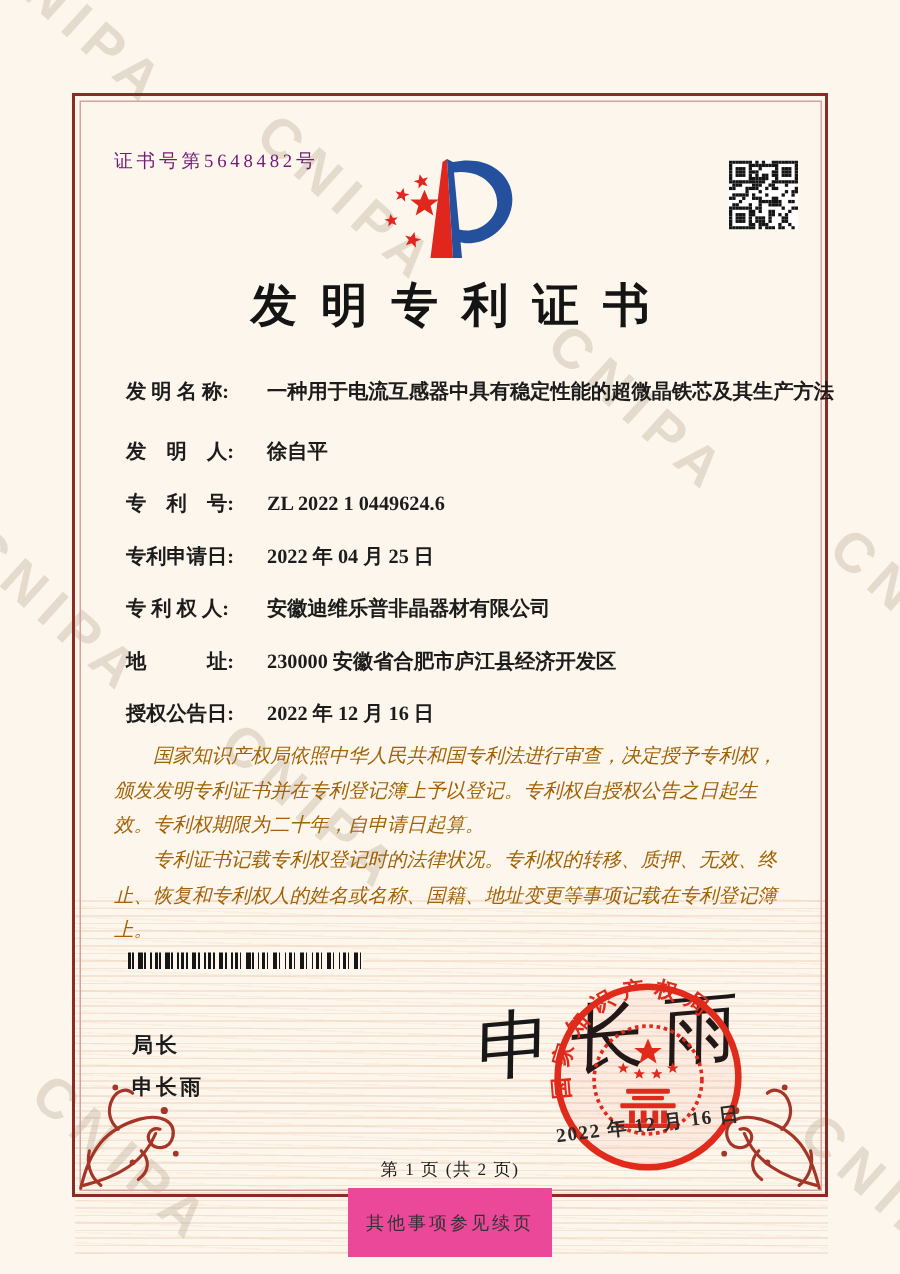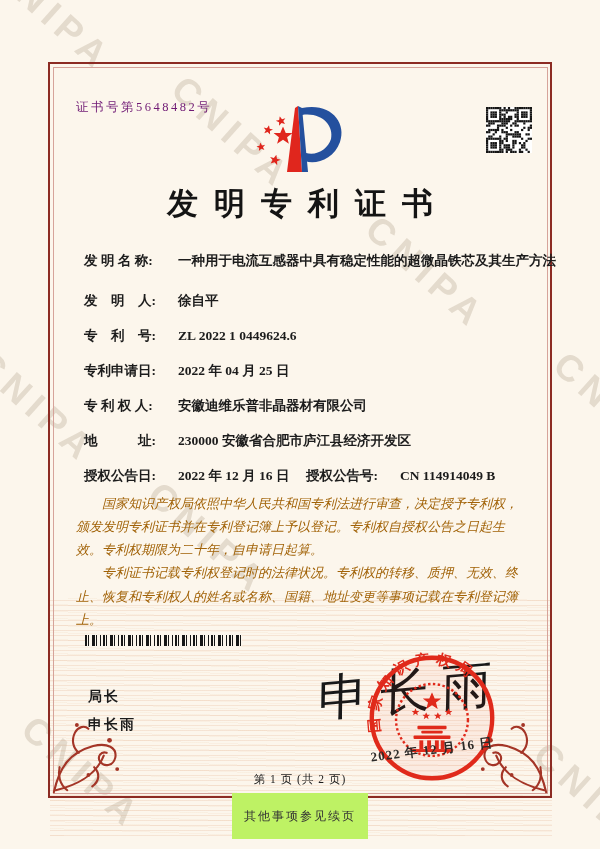--- a/index.html
+++ b/index.html
@@ -71,21 +71,21 @@
   .seal{left:364px;top:650px;width:136px;height:136px;z-index:5;}
   .seal-date{
     left:356px;top:741px;width:152px;text-align:center;z-index:6;
     font-size:13px;font-weight:700;color:#2c2a28;letter-spacing:1px;
     transform:rotate(-7deg);white-space:nowrap;
   }
   .page-num{left:0;top:772px;width:600px;text-align:center;font-size:11.5px;letter-spacing:1px;z-index:4;}
   .note{
     left:0;top:806px;width:600px;text-align:center;z-index:4;
   }
-  .note span{background:#bef264;padding:16px 12px;font-size:12px;color:#333;letter-spacing:2px;}
+  .note span{background:#ec4899;padding:16px 12px;font-size:12px;color:#333;letter-spacing:2px;}
 </style>
 </head>
 <body>
 
 <div class="abs guilloche"></div>
 
 <span class="abs wm" style="left:-22px;top:-6px">CNIPA</span>
 <span class="abs wm" style="left:158px;top:112px">CNIPA</span>
 <span class="abs wm" style="left:352px;top:252px">CNIPA</span>
 <span class="abs wm" style="left:-38px;top:386px">CNIPA</span>
@@ -397,23 +397,20 @@
   <span class="flabel">专利申请日:</span><span class="fvalue">2022 年 04 月 25 日</span>
 </div>
 <div class="abs frow" style="top:397px">
   <span class="flabel">专 利 权 人:</span><span class="fvalue">安徽迪维乐普非晶器材有限公司</span>
 </div>
 <div class="abs frow" style="top:432px">
   <span class="flabel">地　　　址:</span><span class="fvalue">230000  安徽省合肥市庐江县经济开发区</span>
 </div>
 <div class="abs frow" style="top:467px">
   <span class="flabel">授权公告日:</span><span class="fvalue">2022 年 12 月 16 日</span>
-  <span class="frow2-pair">
-    <span class="flabel">授权公告号:</span><span class="fvalue">CN 114914049 B</span>
-  </span>
 </div>
 
 <div class="abs body-text">
   <p>国家知识产权局依照中华人民共和国专利法进行审查，决定授予专利权，颁发发明专利证书并在专利登记簿上予以登记。专利权自授权公告之日起生效。专利权期限为二十年，自申请日起算。</p>
   <p>专利证书记载专利权登记时的法律状况。专利权的转移、质押、无效、终止、恢复和专利权人的姓名或名称、国籍、地址变更等事项记载在专利登记簿上。</p>
 </div>
 
 <div class="abs barcode"></div>
 
 <div class="abs director-title">局长</div>

